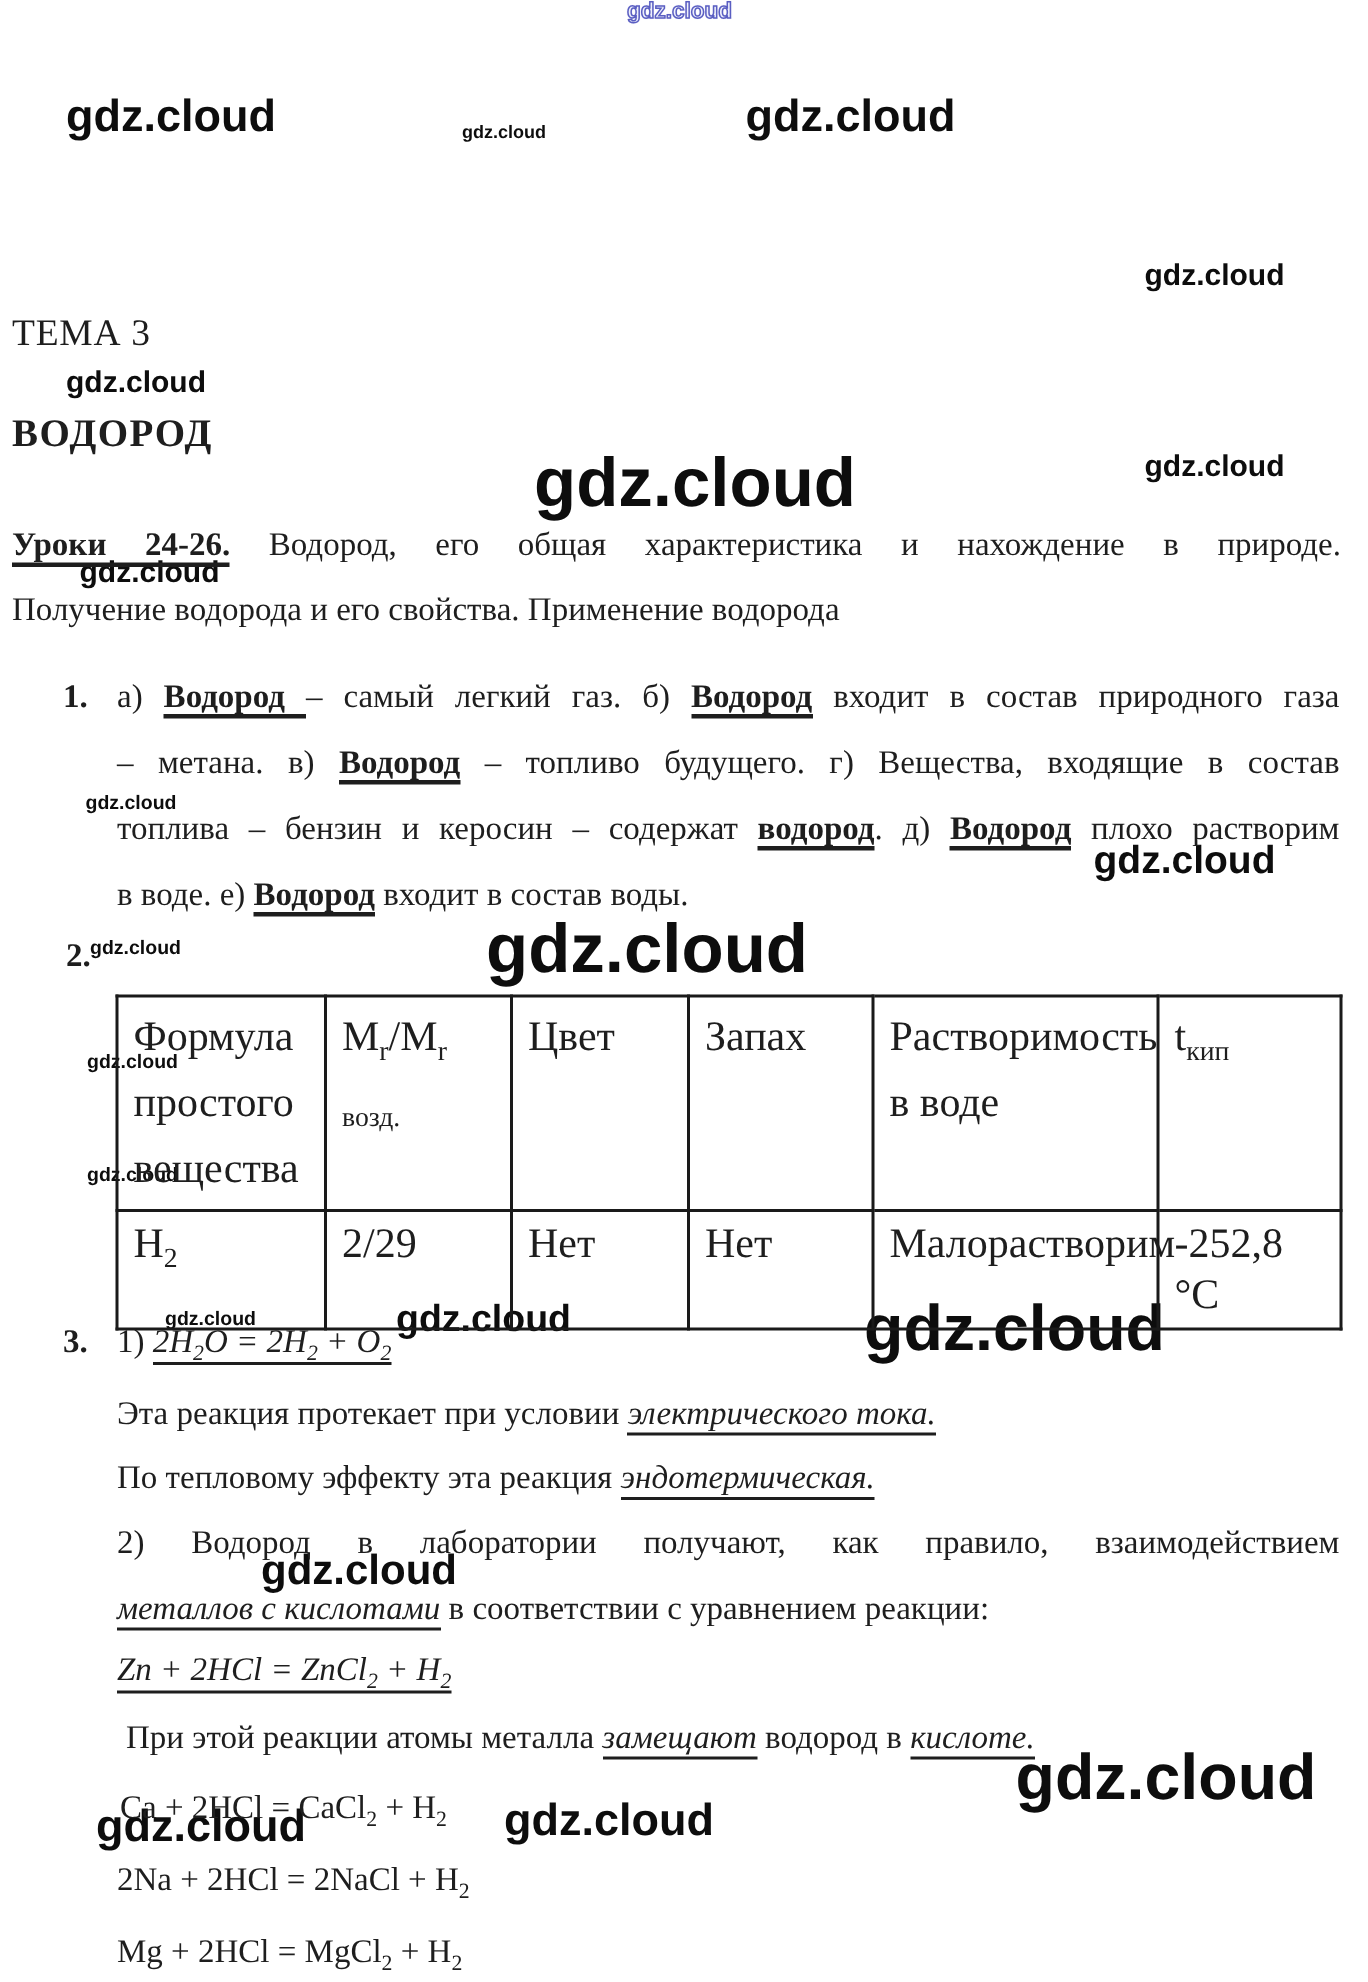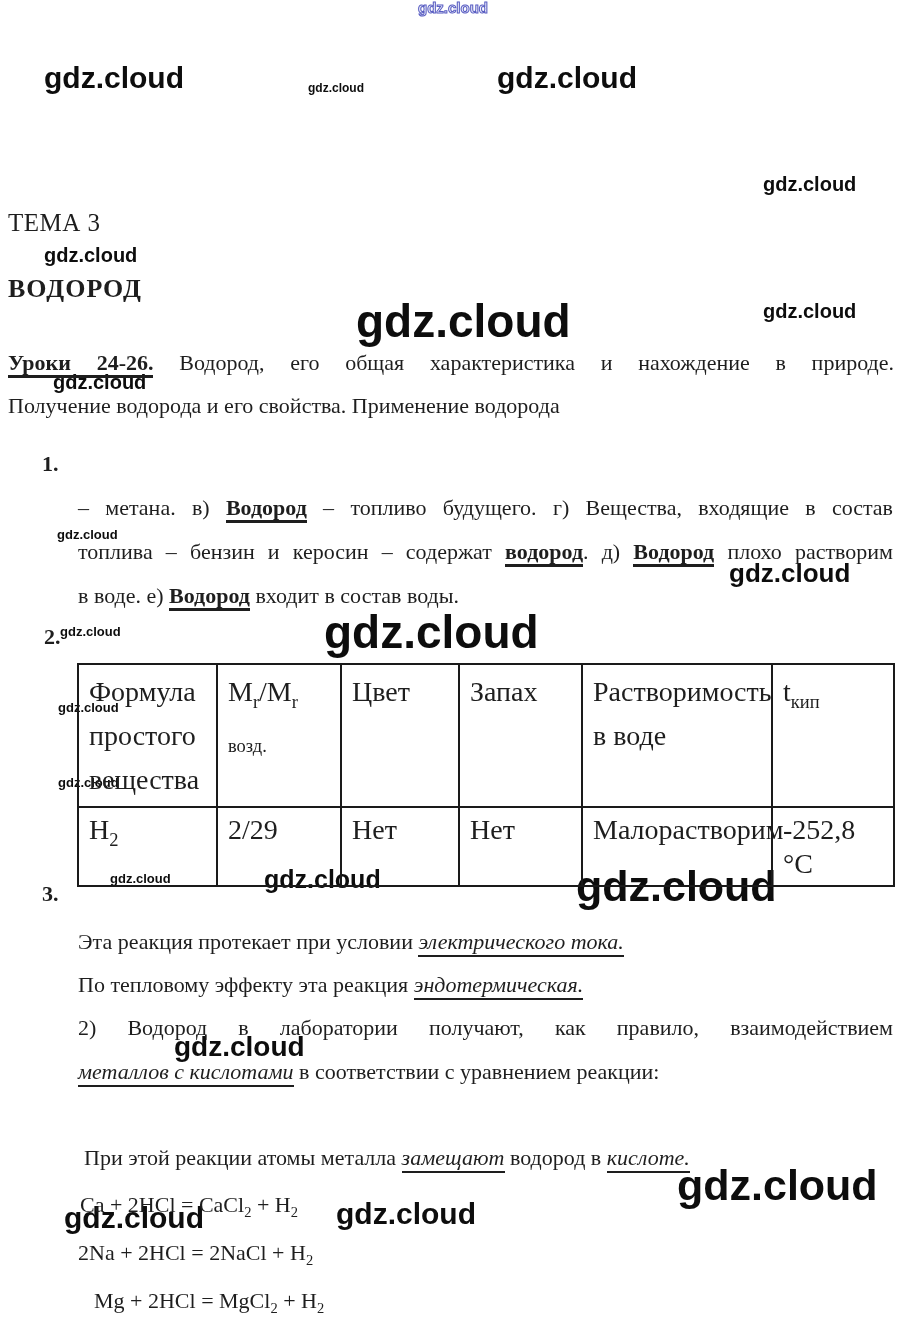--- a/index.html
+++ b/index.html
@@ -108,20 +108,21 @@
   <span class="wm" style="left:336px;top:1198px;font-size:30px;">gdz.cloud</span>
 
 
   <div class="line kicker" style="left:8px;top:209px;">ТЕМА 3</div>
   <div class="line title" style="left:8px;top:275px;">ВОДОРОД</div>
 
   <div class="line just" style="left:8px;top:349px;width:886px;"><span class="seg-bu">Уроки 24-26.</span><span> Водород, его общая характеристика и нахождение в природе.</span></div>
   <div class="line" style="left:8px;top:392px;">Получение водорода и его свойства. Применение водорода</div>
 
   <div class="line num" style="left:42px;top:450px;">1.</div>
+  <div class="line just" style="left:78px;top:450px;"><span>а) </span><span class="seg-bu">Водород </span><span>– самый легкий газ. б) </span><span class="seg-bu">Водород</span><span> входит в состав природного газа</span></div>
   <div class="line just" style="left:78px;top:494px;"><span>– метана. в) </span><span class="seg-bu">Водород</span><span> – топливо будущего. г) Вещества, входящие в состав</span></div>
   <div class="line just" style="left:78px;top:538px;"><span>топлива – бензин и керосин – содержат </span><span class="seg-bu">водород</span><span>. д) </span><span class="seg-bu">Водород</span><span> плохо растворим</span></div>
   <div class="line" style="left:78px;top:582px;"><span>в воде. е) </span><span class="seg-bu">Водород</span><span> входит в состав воды.</span></div>
 
   <div class="line num" style="left:44px;top:623px;">2.</div>
 
   <table class="props">
     <colgroup>
       <col style="width:139px">
         <col style="width:124px">
@@ -144,22 +145,29 @@
       <td>2/29</td>
       <td>Нет</td>
       <td>Нет</td>
       <td>Малорастворим</td>
       <td>-252,8 °C</td>
     </tr>
   </tbody>
     </table>
 
   <div class="line num" style="left:42px;top:880px;">3.</div>
+  <div class="line" style="left:78px;top:880px;">
+    <span>1)</span>
+    <span class="ans-iu"><span>2H</span><sub>2</sub><span>O = 2H</span><sub>2</sub><span> + O</span><sub>2</sub></span>
+  </div>
   <div class="line" style="left:78px;top:971px;"><span>По тепловому эффекту эта реакция </span><span class="seg-iu">эндотермическая.</span></div>
   <div class="line" style="left:78px;top:928px;"><span>Эта реакция протекает при условии </span><span class="seg-iu">электрического тока.</span></div>
   <div class="line just" style="left:78px;top:1014px;">2) Водород в лаборатории получают, как правило, взаимодействием</div>
   <div class="line" style="left:78px;top:1058px;text-align:right;"><span class="seg-iu">металлов с кислотами</span><span> в соответствии с уравнением реакции:</span></div>
+  <div class="line" style="left:78px;top:1099px;">
+    <span class="ans-iu"><span>Zn + 2HCl = ZnCl</span><sub>2</sub><span> + H</span><sub>2</sub></span>
+  </div>
   <div class="line" style="left:84px;top:1144px;"><span>При этой реакции атомы металла </span><span class="seg-iu">замещают</span><span> водород в </span><span class="seg-iu">кислоте.</span></div>
   <div class="line" style="left:80px;top:1191px;"><span>Ca + 2HCl = CaCl</span><sub>2</sub><span> + H</span><sub>2</sub></div>
   <div class="line" style="left:78px;top:1239px;"><span>2Na + 2HCl = 2NaCl + H</span><sub>2</sub></div>
-  <div class="line" style="left:78px;top:1287px;margin-left:16px;"><span>Mg + 2HCl = MgCl</span><sub>2</sub><span> + H</span><sub>2</sub></div>
+  <div class="line" style="left:78px;top:1287px;"><span>Mg + 2HCl = MgCl</span><sub>2</sub><span> + H</span><sub>2</sub></div>
 
 </div>
 
 </body></html>

